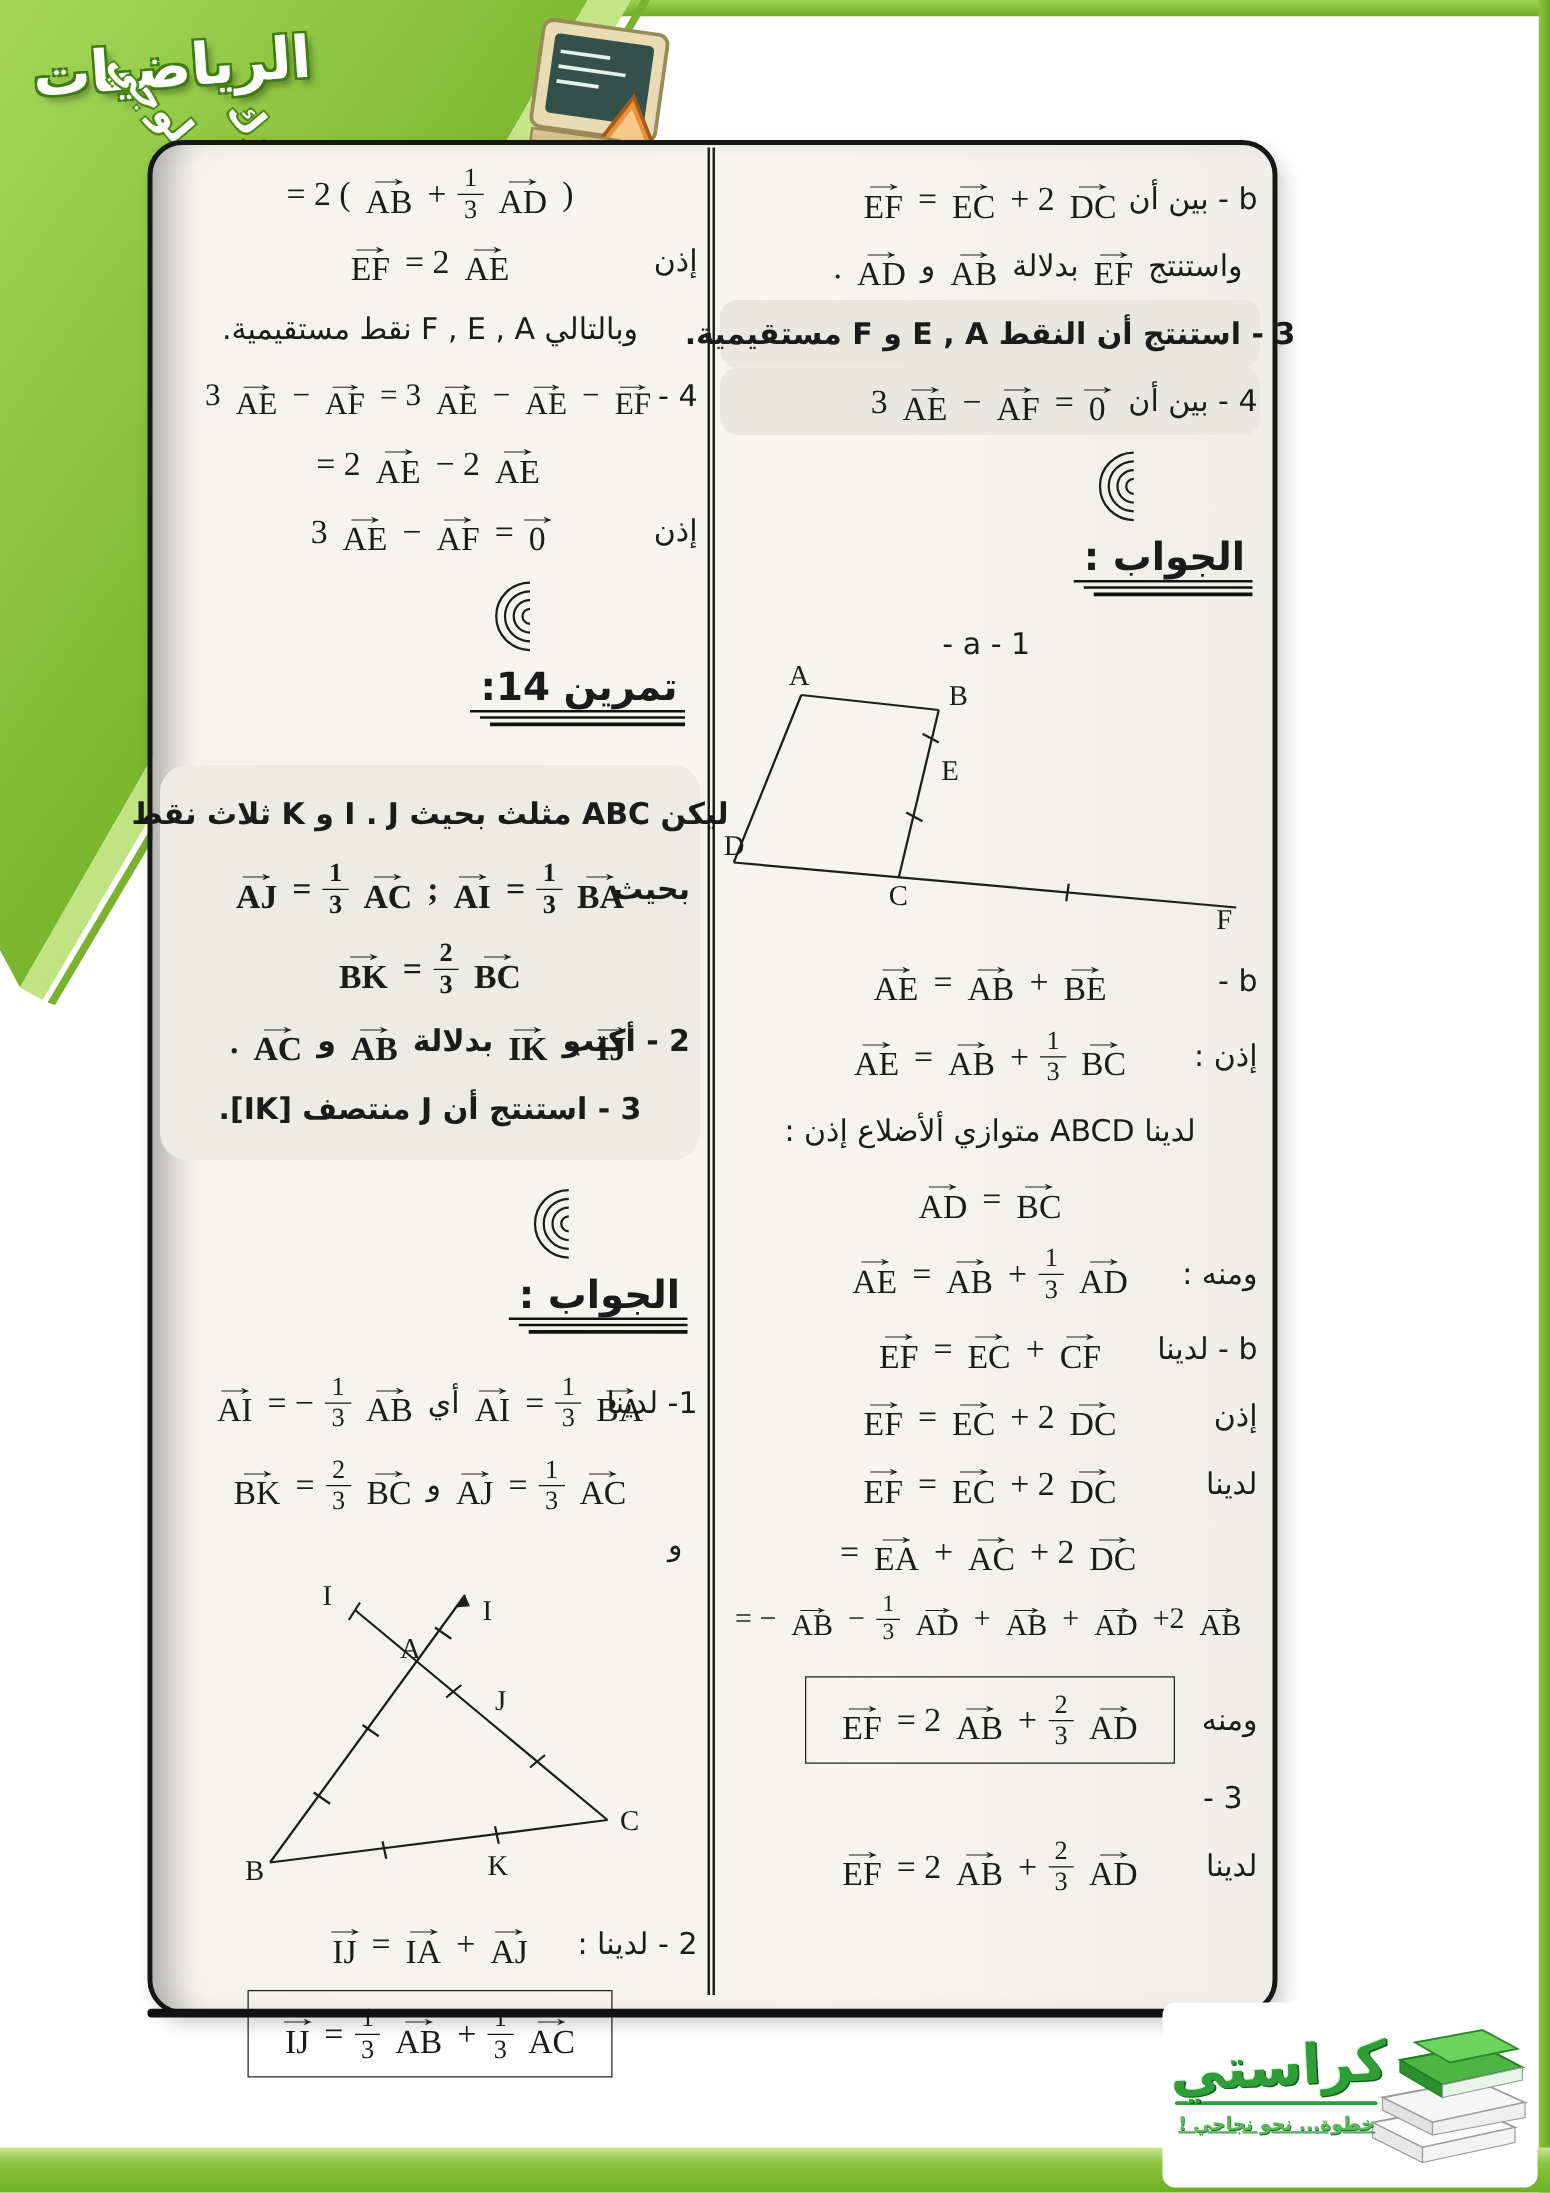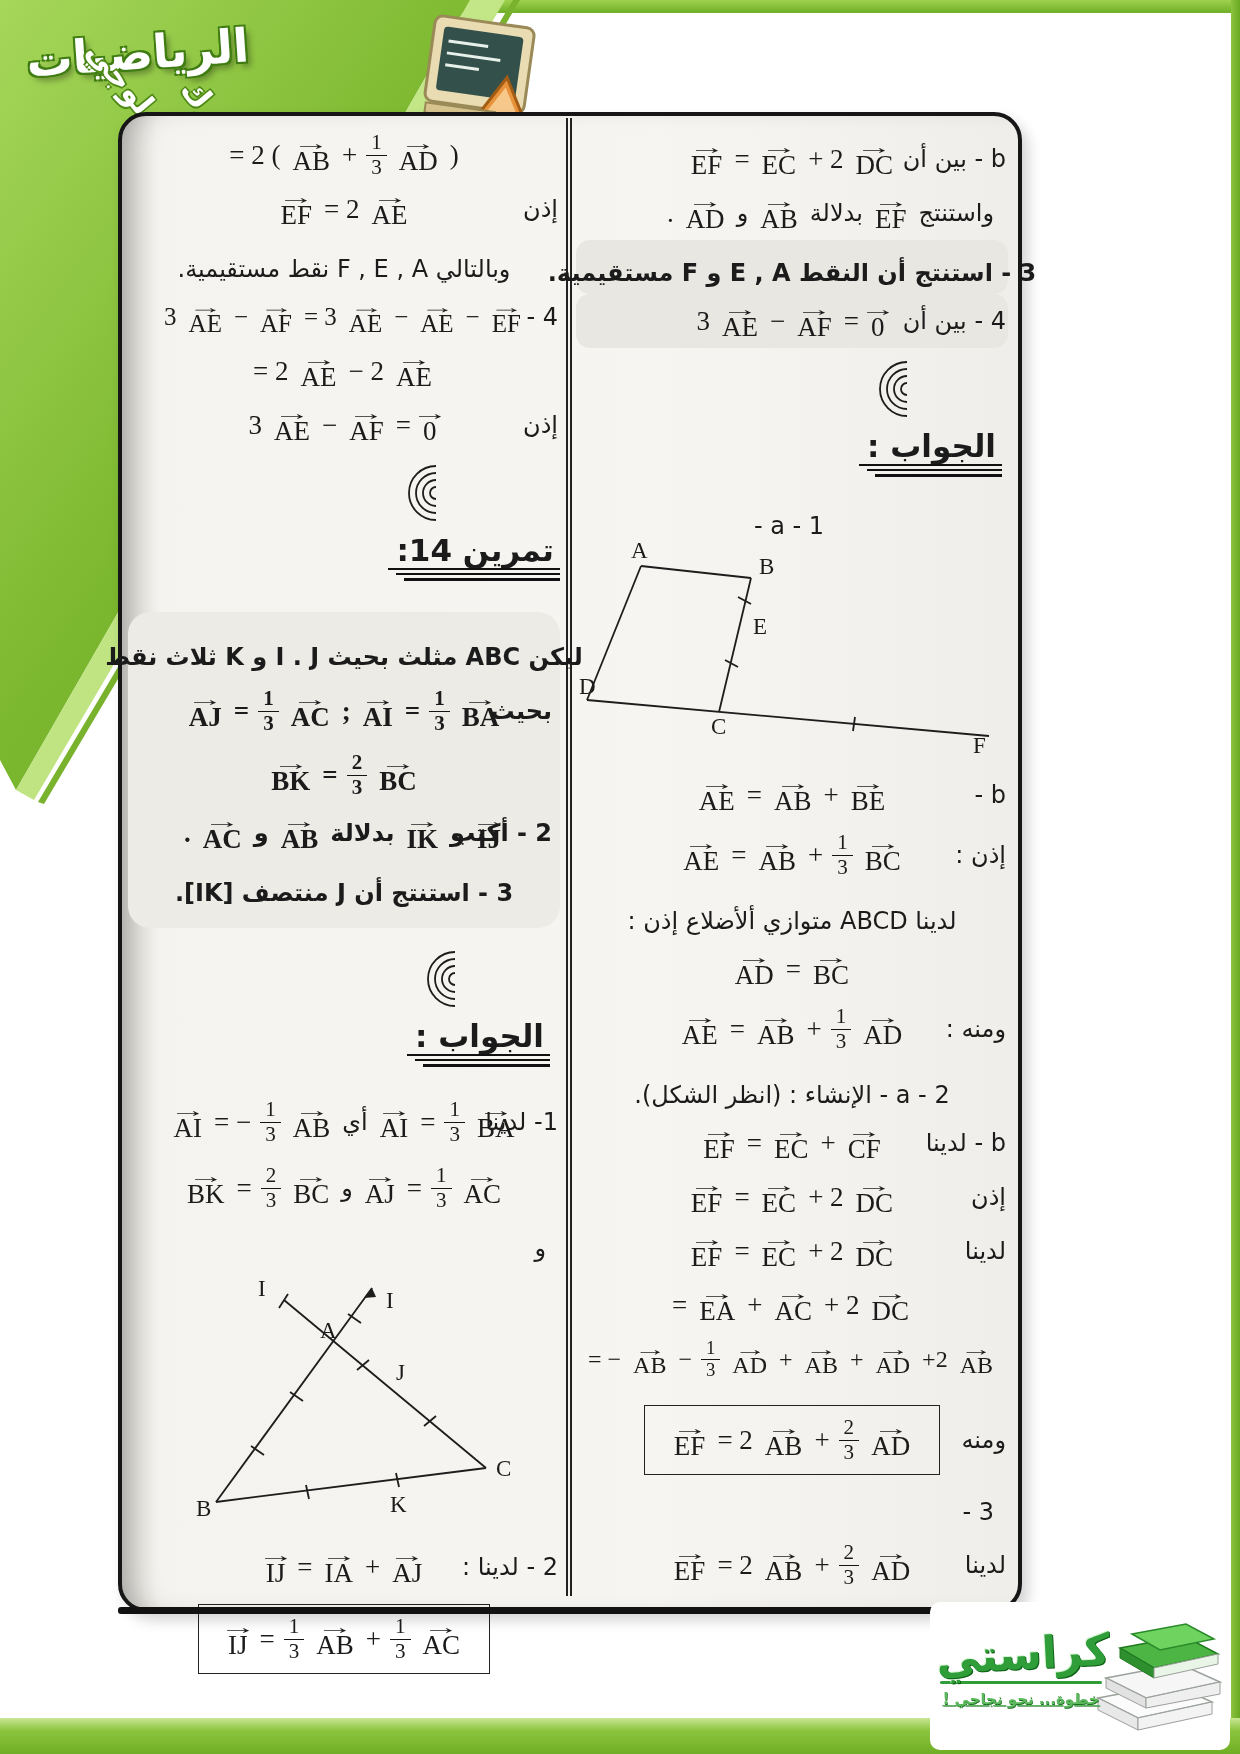--- a/index.html
+++ b/index.html
@@ -38,21 +38,21 @@
     border-left:2px solid #222;border-right:2px solid #222;background:#f6f5f1;}
   .col{position:absolute;display:flex;flex-direction:column;}
   #col-left{left:6px;top:12px;width:432px;}
   #col-right{left:454px;top:16px;width:432px;}
   
   .eqline{position:relative;display:flex;align-items:center;justify-content:center;gap:9px;
     min-height:50px;font-size:27px;padding:2px 8px;}
   .eqline.alignR{justify-content:flex-end;padding-right:14px;}
   .mtxt{font-family:"Liberation Serif",serif;white-space:nowrap;}
   .atxt{font-family:"DejaVu Sans",sans-serif;font-size:24px;white-space:nowrap;}
-  .txtline .atxt{font-size:24px;margin-top:12px;}
+  .txtline .atxt{font-size:24px;}
   .vec{font-family:"Liberation Serif",serif;position:relative;display:inline-block;line-height:1;
     padding:0 3px;margin-top:12px;white-space:nowrap;}
   .vec::before{content:"\2192";position:absolute;top:-0.72em;left:50%;
     transform:translateX(-50%) scaleX(1.9);font-size:0.72em;}
   .frac{display:inline-flex;flex-direction:column;align-items:center;vertical-align:middle;
     font-family:"Liberation Serif",serif;font-size:0.78em;line-height:1.12;}
   .frac .fn{padding:0 5px;}
   .frac .fd{border-top:1.6px solid #141414;padding:0 5px;}
   .tag{position:absolute;right:2px;font-size:24px;font-family:"DejaVu Sans",sans-serif;white-space:nowrap;}
   .eqbox{display:flex;align-items:center;gap:9px;border:1.6px solid #222;padding:10px 26px;background:transparent;}
@@ -155,21 +155,21 @@
     <div class="eqline">
         <span class="mtxt">3</span>
         <span class="vec">AE</span>
         <span class="mtxt">−</span>
         <span class="vec">AF</span>
         <span class="mtxt">=</span>
         <span class="vec">0</span>
         <span class="tag" dir="rtl">إذن</span>
       </div>
 
-    <div class="fancy-head" style="margin-right:0;">
+    <div class="fancy-head" style="margin-right:12px;">
       <svg width="44" height="62" viewBox="0 0 44 62">
         <path d="M 42 4  A 27 27 0 1 0 42 58" class="fline"></path>
         <path d="M 42 11 A 20 20 0 1 0 42 51" class="fline"></path>
         <path d="M 42 18 A 13 13 0 1 0 42 44" class="fline"></path>
         <path d="M 42 25 A 6 6 0 1 0 42 37" class="fline"></path>
       </svg>
       <span class="head-text" dir="rtl">تمرين 14:</span>
       <span class="ulines">
           <i></i>
           <i></i>
@@ -434,23 +434,20 @@
         <span class="mtxt">=</span>
         <span class="vec">AB</span>
         <span class="mtxt">+</span>
         <span class="frac">
           <span class="fn">1</span>
           <span class="fd">3</span>
         </span>
         <span class="vec">AD</span>
         <span class="tag" dir="rtl">ومنه :</span>
       </div>
-    <div class="eqline txtline">
-        <span class="atxt" dir="rtl">2 - a - الإنشاء : (انظر الشكل).</span>
-      </div>
     <div class="eqline">
         <span class="vec">EF</span>
         <span class="mtxt">=</span>
         <span class="vec">EC</span>
         <span class="mtxt">+</span>
         <span class="vec">CF</span>
         <span class="tag" dir="rtl">b - لدينا</span>
       </div>
     <div class="eqline">
         <span class="vec">EF</span>

